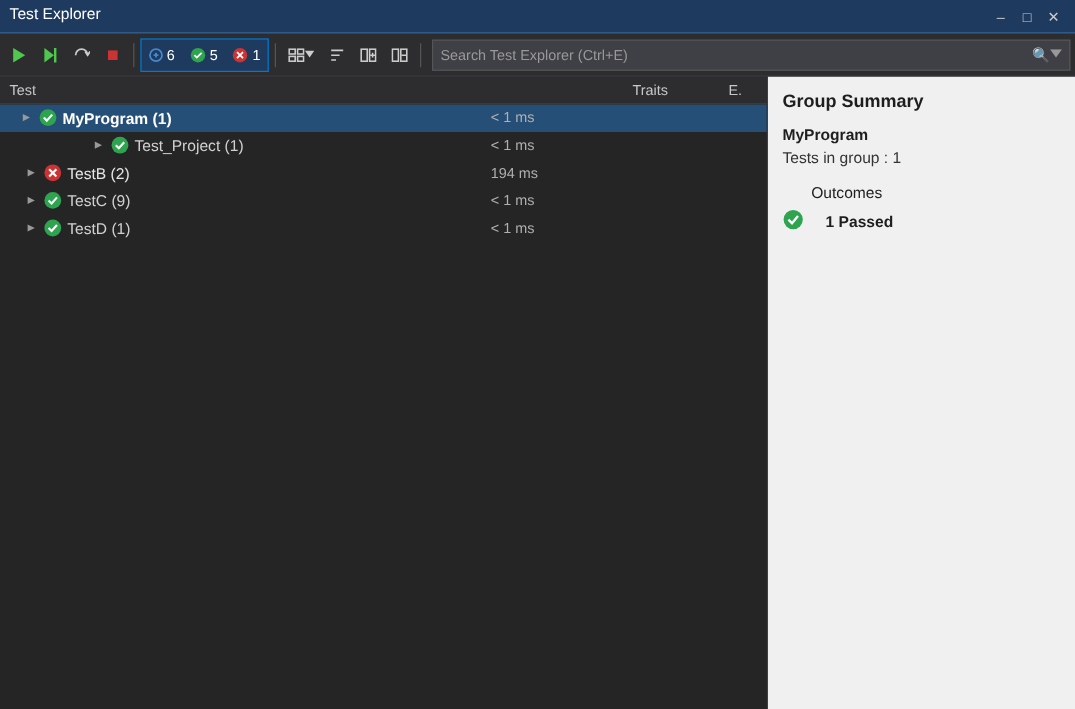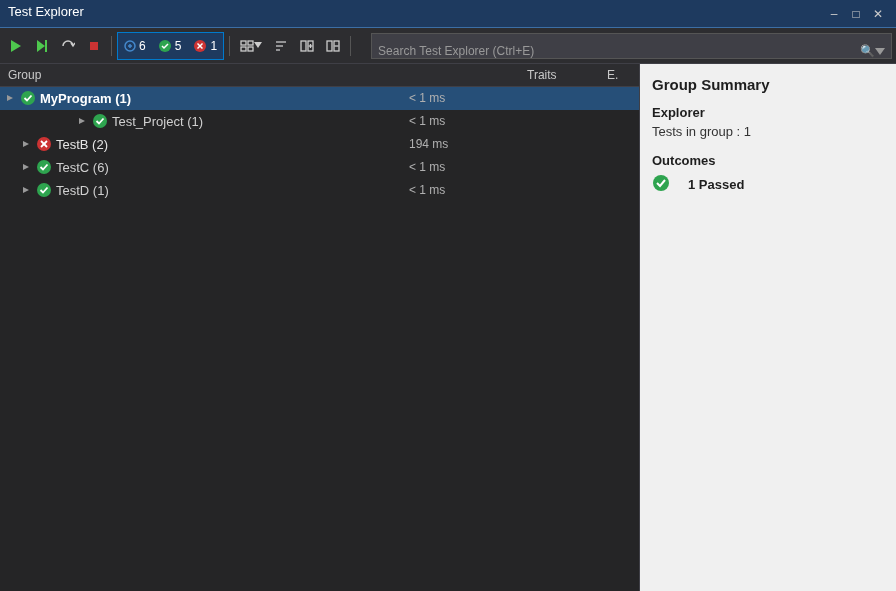--- a/index.html
+++ b/index.html
@@ -61,24 +61,24 @@
       padding: 2px 6px;
       display: flex; align-items: center; gap: 3px;
       height: 26px;
       font-size: 12px;
     }
     .filter-btn .count { color: #ffffff; }
 
     .search-box {
       flex: 1;
       display: flex;
-      align-items: flex-end;
+      align-items: center;
       background: #3f3f46;
       border: 1px solid #555;
-      margin-left: 15px;
+      margin-left: 4px;
       padding: 0 6px;
       height: 26px;
     }
     .search-input {
       background: transparent;
       border: none;
       outline: none;
       color: #ccc;
       flex: 1;
       font-size: 12px;
@@ -160,21 +160,21 @@
 
     .summary-panel {
       width: 256px;
       background: #f0f0f0;
       padding: 12px;
       color: #1e1e1e;
     }
     .summary-title { font-size: 15px; font-weight: bold; margin-bottom: 12px; color: #1e1e1e; }
     .summary-group-name { font-size: 13px; font-weight: bold; margin-bottom: 4px; }
     .summary-tests-in-group { font-size: 13px; margin-bottom: 14px; color: #333; }
-    .summary-outcomes-title { font-size: 13px; font-weight: bold; margin-bottom: 6px; }
+    .summary-outcomes-title { font-size: 13px; font-weight: normal; margin-bottom: 6px; margin-left: 24px; }
     .summary-outcome-item { display: flex; align-items: center; gap: 18px; font-size: 13px; font-weight: bold; }
 
     
     ::-webkit-scrollbar { width: 8px; }
     ::-webkit-scrollbar-track { background: #2d2d30; }
     ::-webkit-scrollbar-thumb { background: #555; }
 
     .test-row-label { }
   </style>
 </head>
@@ -286,28 +286,28 @@
         <polygon points="0,0 10,0 5,7" fill="#999"></polygon>
       </svg>
   </div>
 </div>
 
 <div class="main-content">
 
   <div class="test-panel">
 
     <div class="test-header">
-      <div class="test-header-cell test-name">Group</div>
+      <div class="test-header-cell test-name">Test</div>
       <div class="test-header-cell traits">Traits</div>
       <div class="test-header-cell e-col">E.</div>
     </div>
 
     <div class="test-list" id="test-list">
     <div class="test-row selected">
-    <div class="test-row-name" style="padding-left:4px;">
+    <div class="test-row-name" style="padding-left:16px;">
       <span class="expand-arrow">
               <svg width="10" height="10" viewBox="0 0 10 10">
                 <polygon points="2,2 8,5 2,8" fill="#999"></polygon>
               </svg>
             </span>
       <span class="status-icon">
               <svg width="16" height="16" viewBox="0 0 16 16">
                 <circle cx="8" cy="8" r="7" fill="#2ea44f"></circle>
                 <polyline points="4.5,8 7,10.5 11.5,5.5" fill="none" stroke="white" stroke-width="1.8"></polyline>
               </svg>
@@ -363,21 +363,21 @@
               <svg width="10" height="10" viewBox="0 0 10 10">
                 <polygon points="2,2 8,5 2,8" fill="#999"></polygon>
               </svg>
             </span>
       <span class="status-icon">
               <svg width="16" height="16" viewBox="0 0 16 16">
                 <circle cx="8" cy="8" r="7" fill="#2ea44f"></circle>
                 <polyline points="4.5,8 7,10.5 11.5,5.5" fill="none" stroke="white" stroke-width="1.8"></polyline>
               </svg>
             </span>
-      <span class="test-row-label" style="color:#d0d0d0;">TestC (6)</span>
+      <span class="test-row-label" style="color:#d0d0d0;">TestC (9)</span>
     </div>
     <div class="test-row-duration">&lt; 1 ms</div>
     <div class="test-row-traits"></div>
     <div class="test-row-e"></div>
   </div>
         <div class="test-row">
     <div class="test-row-name" style="padding-left:20px;">
       <span class="expand-arrow">
               <svg width="10" height="10" viewBox="0 0 10 10">
                 <polygon points="2,2 8,5 2,8" fill="#999"></polygon>
@@ -393,21 +393,21 @@
     </div>
     <div class="test-row-duration">&lt; 1 ms</div>
     <div class="test-row-traits"></div>
     <div class="test-row-e"></div>
   </div>
       </div>
   </div>
 
   <div class="summary-panel">
     <div class="summary-title">Group Summary</div>
-    <div class="summary-group-name">Explorer</div>
+    <div class="summary-group-name">MyProgram</div>
     <div class="summary-tests-in-group">
       <span>Tests in group :</span>
       <span>1</span>
     </div>
     <div class="summary-outcomes-title">Outcomes</div>
     <div id="summary-outcomes">
         <div class="summary-outcome-item">
           <span><svg width="18" height="18" viewBox="0 0 18 18">
               <circle cx="9" cy="9" r="8" fill="#2ea44f"></circle>
               <polyline points="5,9 8,12 13,6" fill="none" stroke="white" stroke-width="2"></polyline>

